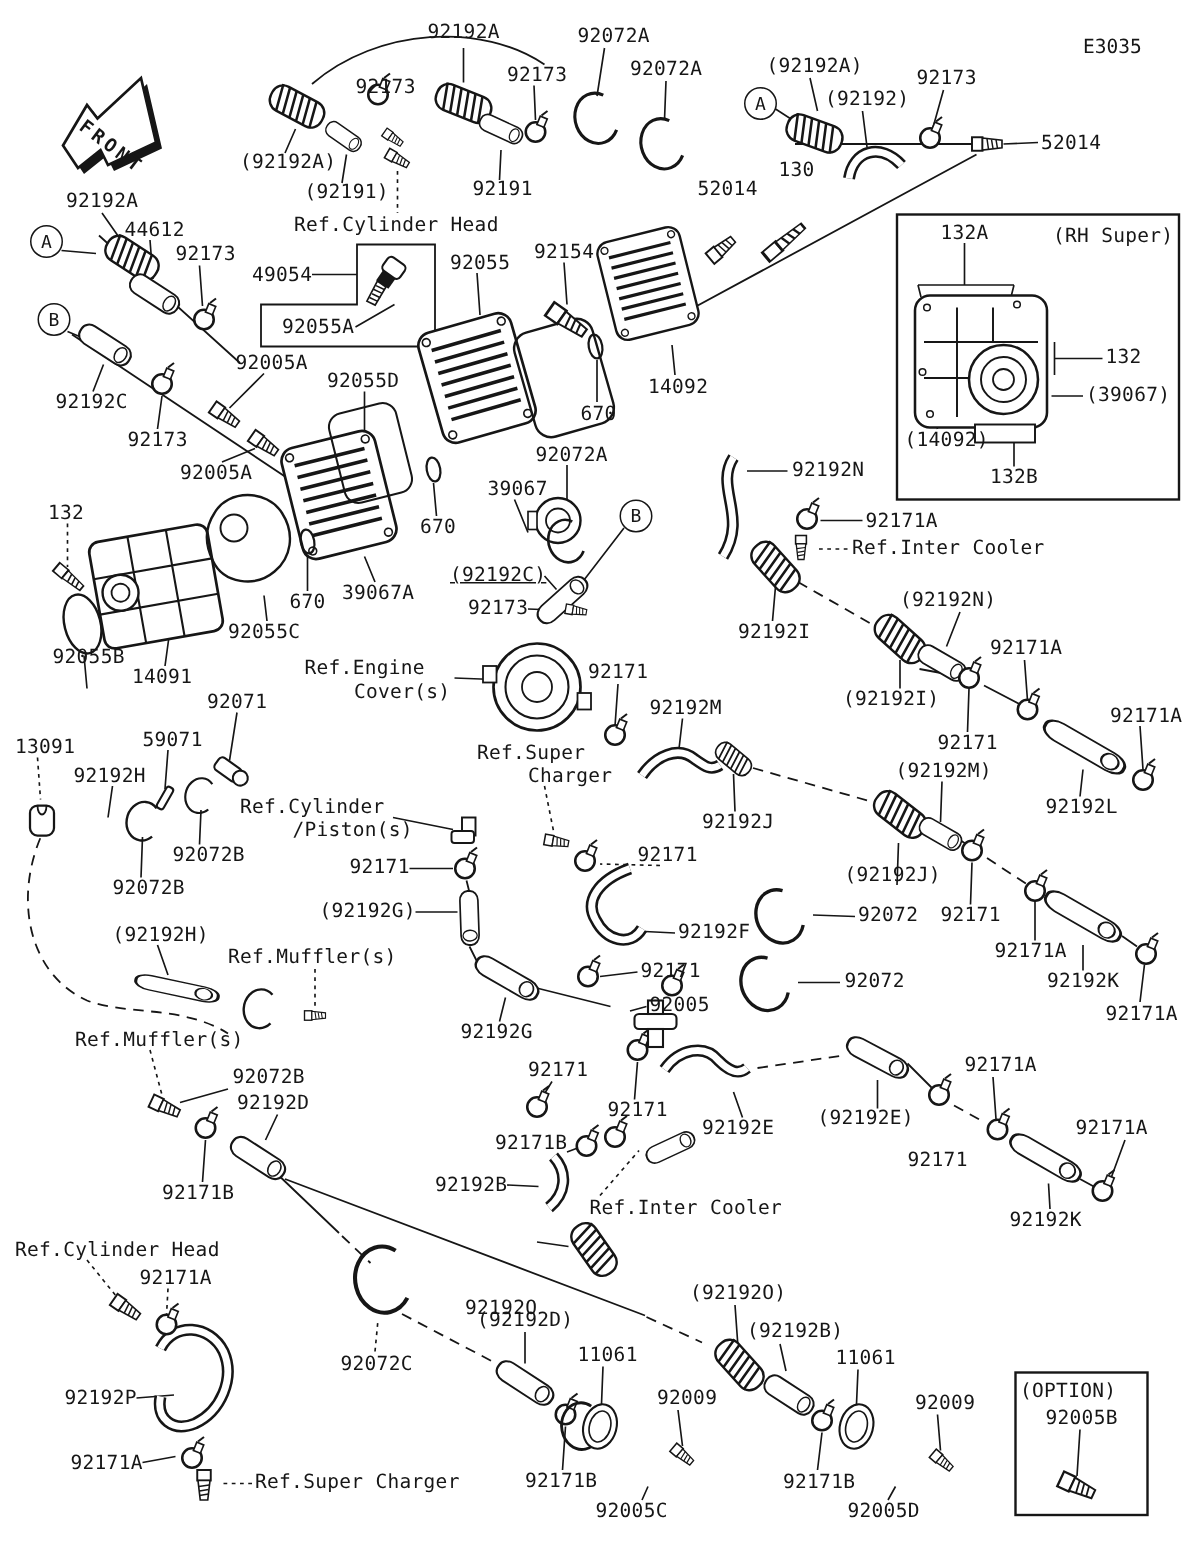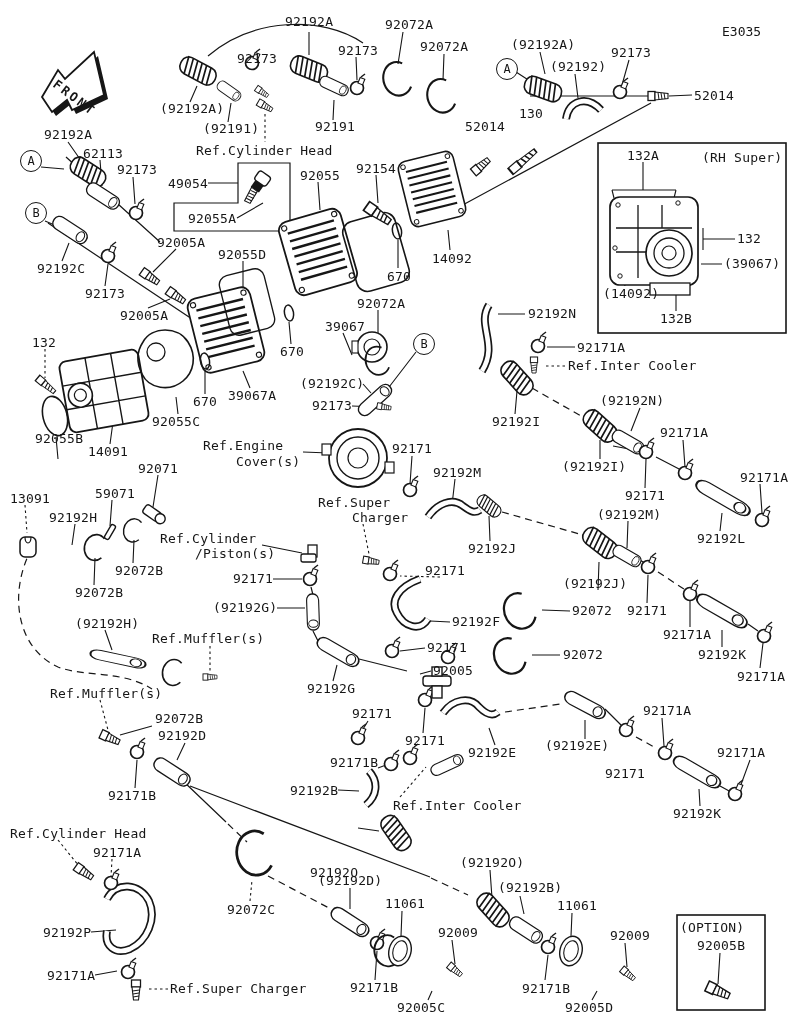--- a/index.html
+++ b/index.html
@@ -324,38 +324,38 @@
       <div class="lbl" style="left: 694px; top: 89px;">52014</div>
       <div class="lbl" style="left: 338px; top: 44px;">92173</div>
       <div class="lbl" style="left: 237px; top: 52px;">92173</div>
       <div class="lbl" style="left: 160px; top: 102px;">(92192A)</div>
       <div class="lbl" style="left: 203px; top: 122px;">(92191)</div>
       <div class="lbl" style="left: 315px; top: 120px;">92191</div>
       <div class="lbl" style="left: 196px; top: 144px;">Ref.Cylinder Head</div>
       <div class="lbl" style="left: 519px; top: 107px;">130</div>
       <div class="lbl" style="left: 465px; top: 120px;">52014</div>
       <div class="lbl" style="left: 44px; top: 128px;">92192A</div>
-      <div class="lbl" style="left: 83px; top: 147px;">62113</div>
+      <div class="lbl" style="left: 83px; top: 147px;">44612</div>
       <div class="lbl" style="left: 117px; top: 163px;">92173</div>
       <div class="lbl" style="left: 168px; top: 177px;">49054</div>
       <div class="lbl" style="left: 300px; top: 169px;">92055</div>
       <div class="lbl" style="left: 356px; top: 162px;">92154</div>
       <div class="lbl" style="left: 188px; top: 212px;">92055A</div>
       <div class="lbl" style="left: 157px; top: 236px;">92005A</div>
       <div class="lbl" style="left: 218px; top: 248px;">92055D</div>
       <div class="lbl" style="left: 37px; top: 262px;">92192C</div>
       <div class="lbl" style="left: 85px; top: 287px;">92173</div>
       <div class="lbl" style="left: 120px; top: 309px;">92005A</div>
       <div class="lbl" style="left: 432px; top: 252px;">14092</div>
       <div class="lbl" style="left: 387px; top: 270px;">670</div>
       <div class="lbl" style="left: 357px; top: 297px;">92072A</div>
       <div class="lbl" style="left: 325px; top: 320px;">39067</div>
       <div class="lbl" style="left: 280px; top: 345px;">670</div>
       <div class="lbl" style="left: 32px; top: 336px;">132</div>
-      <div class="lbl" style="left: 300px; top: 377px;">(92192C)</div>
+      <div class="lbl" style="left: 300px; top: 377px; text-decoration: underline;">(92192C)</div>
       <div class="lbl" style="left: 312px; top: 399px;">92173</div>
       <div class="lbl" style="left: 228px; top: 389px;">39067A</div>
       <div class="lbl" style="left: 193px; top: 395px;">670</div>
       <div class="lbl" style="left: 152px; top: 415px;">92055C</div>
       <div class="lbl" style="left: 88px; top: 445px;">14091</div>
       <div class="lbl" style="left: 35px; top: 432px;">92055B</div>
       <div class="lbl" style="left: 203px; top: 439px;">Ref.Engine</div>
       <div class="lbl" style="left: 236px; top: 455px;">Cover(s)</div>
       <div class="lbl" style="left: 318px; top: 496px;">Ref.Super</div>
       <div class="lbl" style="left: 352px; top: 511px;">Charger</div>

